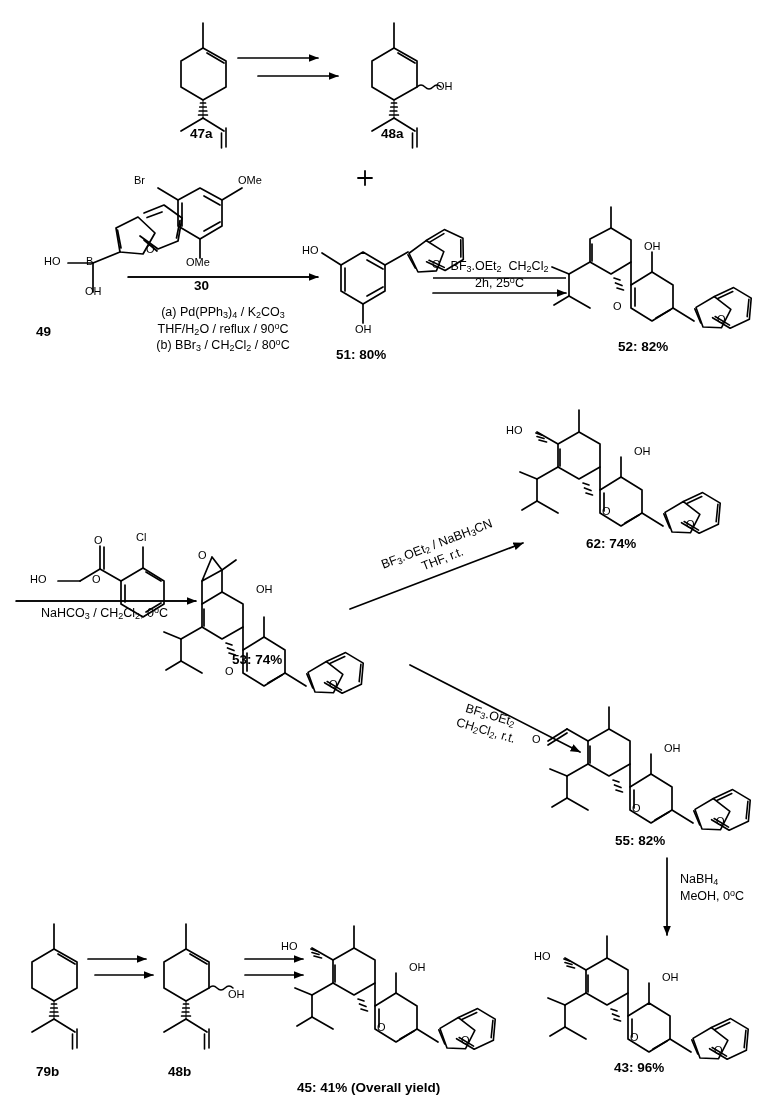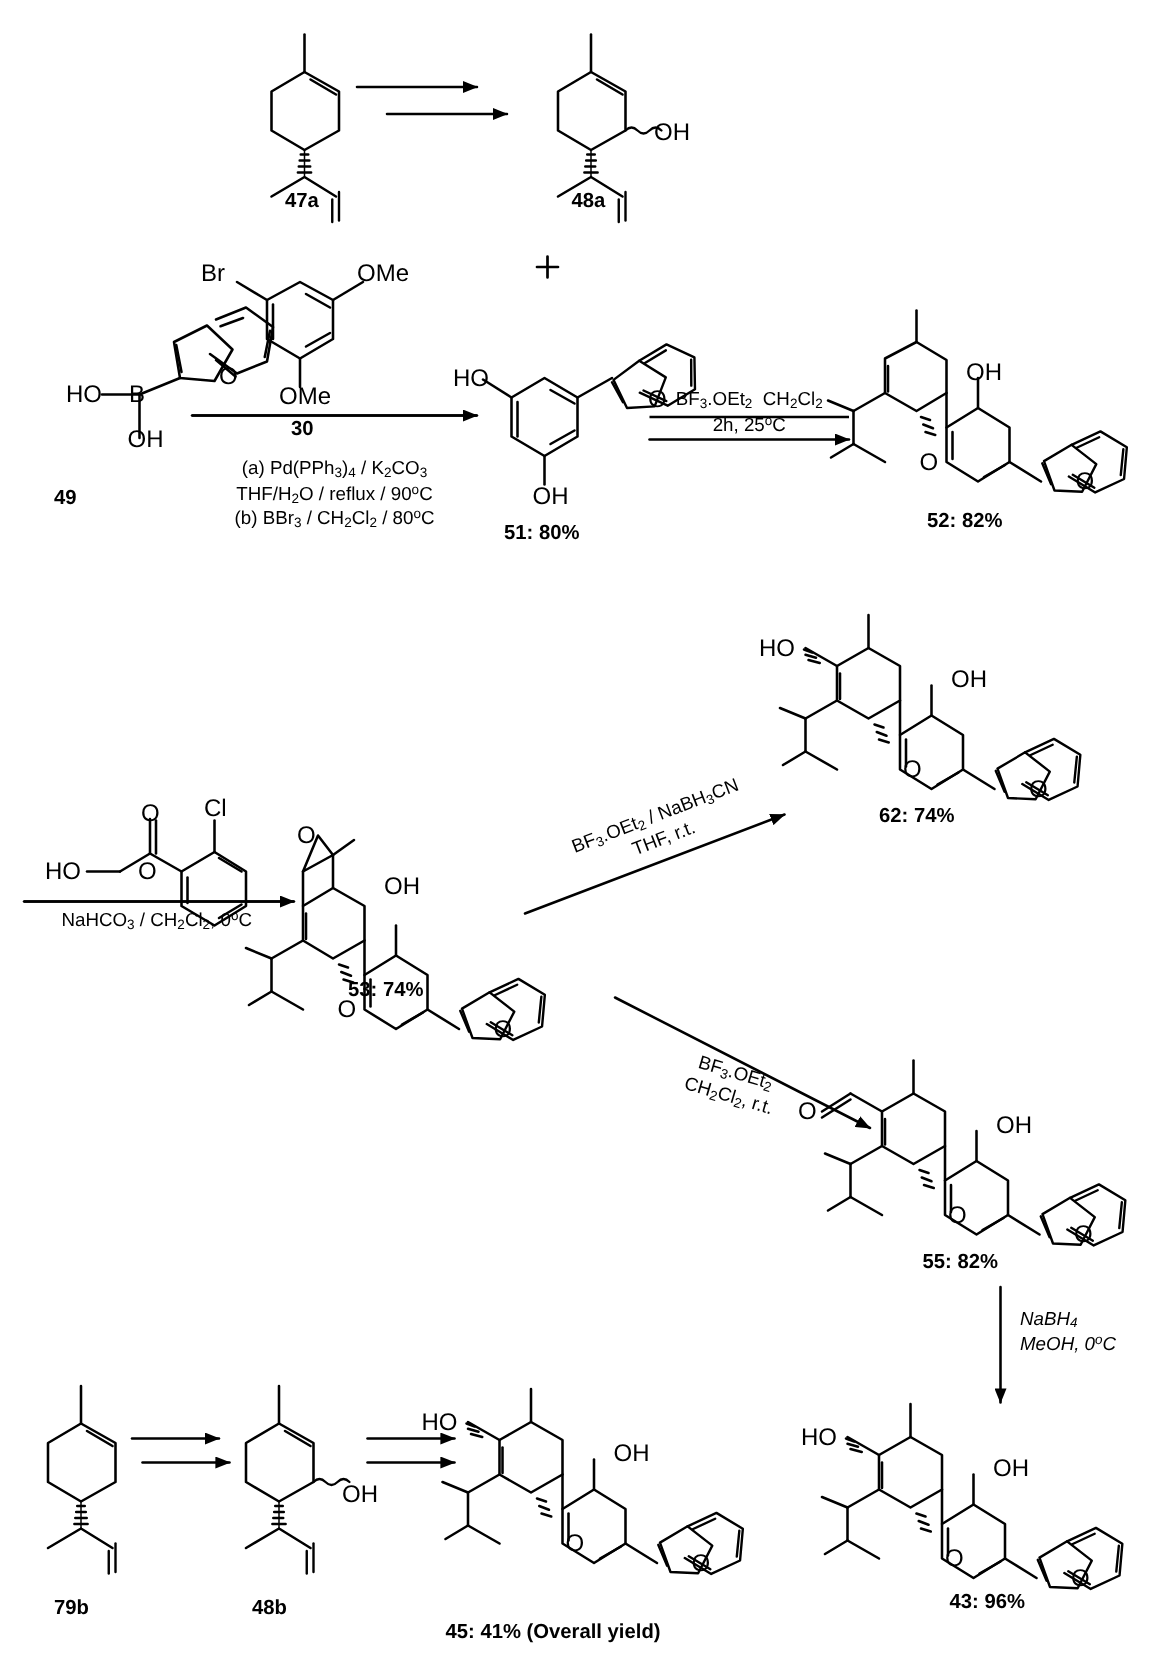--- a/index.html
+++ b/index.html
@@ -3,21 +3,21 @@
 <meta charset="utf-8">
 <style>
   html,body{margin:0;padding:0;background:#fff;}
   body{width:779px;height:1107px;position:relative;overflow:hidden;
        font-family:"Liberation Sans",sans-serif;color:#000;}
   #scheme{position:absolute;left:0;top:0;width:779px;height:1107px;}
   .lbl{position:absolute;white-space:nowrap;line-height:1.18;color:#000;}
   .cid{font-weight:bold;}
   .cond{font-size:12.5px;text-align:center;}
   .cmplbl{font-size:13.5px;}
-  .atom{font-size:16px;}
+  .atom{font-size:11px;}
   sub{font-size:0.72em;vertical-align:-0.22em;}
   sup{font-size:0.72em;vertical-align:0.45em;}
   .rot-a{transform:rotate(-21deg);transform-origin:left center;}
   .rot-b{transform:rotate(16.5deg);transform-origin:left center;}
 </style>
 </head>
 <body>
 
 <svg id="scheme" viewBox="0 0 779 1107">
   <defs>
@@ -367,32 +367,32 @@
 <div class="lbl atom" style="left:602px;top:505px;">O</div>
 <div class="lbl atom" style="left:686px;top:518px;">O</div>
 <div class="lbl cmplbl cid" style="left:586px;top:536px;"><b>62</b>: 74%</div>
 
 <div class="lbl atom" style="left:532px;top:733px;">O</div>
 <div class="lbl atom" style="left:664px;top:742px;">OH</div>
 <div class="lbl atom" style="left:632px;top:802px;">O</div>
 <div class="lbl atom" style="left:716px;top:815px;">O</div>
 <div class="lbl cmplbl cid" style="left:615px;top:833px;text-align:center;"><b>55</b>: 82%</div>
 
-<div class="lbl cond" id="cond-nabh4" style="left:680px;top:872px;width:95px;text-align:left;font-style:italic;">
+<div class="lbl cond" id="cond-nabh4" style="left:680px;top:872px;width:95px;text-align:left;">
     <div>NaBH<sub>4</sub></div>
     <div>MeOH, 0<sup>o</sup>C</div>
   </div>
 
 <div class="lbl cmplbl cid" style="left:36px;top:1064px;"><b>79b</b></div>
 <div class="lbl atom" style="left:228px;top:988px;">OH</div>
 <div class="lbl cmplbl cid" style="left:168px;top:1064px;"><b>48b</b></div>
 
 <div class="lbl atom" style="left:281px;top:940px;">HO</div>
 <div class="lbl atom" style="left:409px;top:961px;">OH</div>
 <div class="lbl atom" style="left:377px;top:1021px;">O</div>
 <div class="lbl atom" style="left:461px;top:1034px;">O</div>
 <div class="lbl cmplbl cid" style="left:297px;top:1080px;"><b>45</b>: 41% (Overall yield)</div>
 
 <div class="lbl atom" style="left:534px;top:950px;">HO</div>
 <div class="lbl atom" style="left:662px;top:971px;">OH</div>
 <div class="lbl atom" style="left:630px;top:1031px;">O</div>
 <div class="lbl atom" style="left:714px;top:1044px;">O</div>
-<div class="lbl cmplbl cid" style="left:614px;top:1060px;margin-left:19px;"><b>43</b>: 96%</div>
+<div class="lbl cmplbl cid" style="left:614px;top:1060px;"><b>43</b>: 96%</div>
 
 </body></html>

